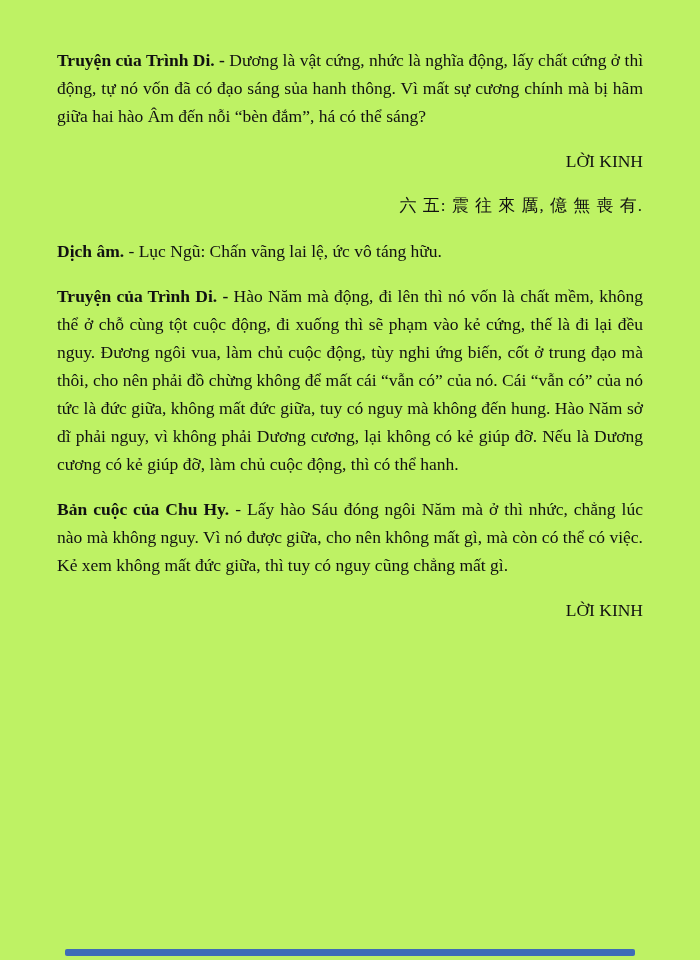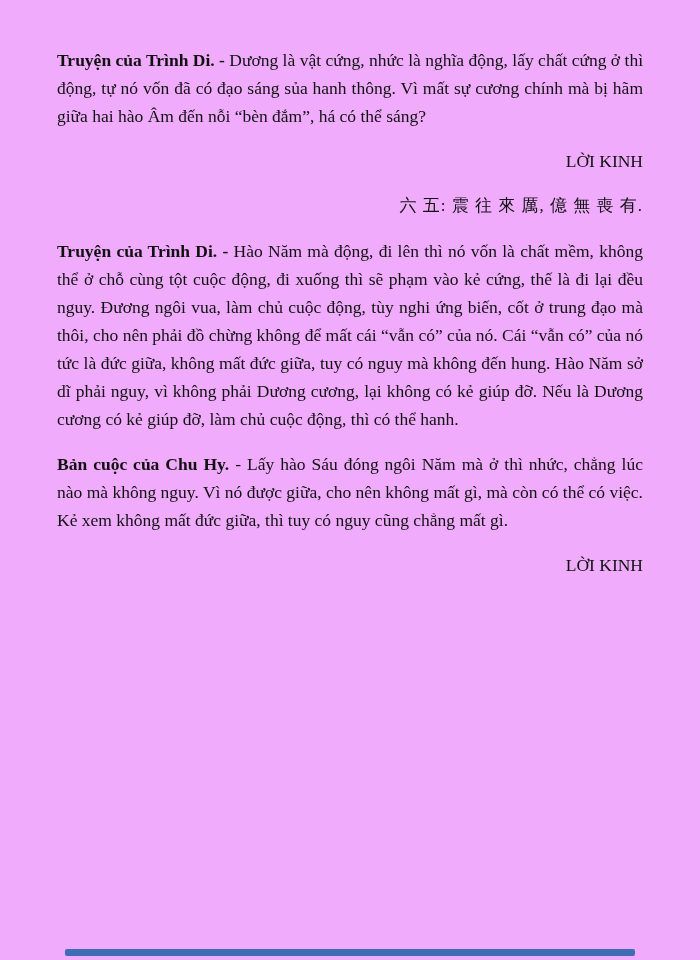--- a/index.html
+++ b/index.html
@@ -5,21 +5,21 @@
   html, body {
     margin: 0;
     padding: 0;
     background: #ffffff;
   }
   .page {
     position: relative;
     width: 700px;
     height: 960px;
     box-sizing: border-box;
-    background: #f0abfc;
+    background: #bef264;
     color: #111111;
     font-family: "Liberation Serif", "DejaVu Serif", serif;
     font-size: 17.5px;
     line-height: 28px;
     padding: 46px 57px 0 57px;
     overflow: hidden;
   }
   .page p {
     margin: 0 0 17px 0;
     text-align: justify;
@@ -47,20 +47,21 @@
 <body>
 
 <div class="page">
 
   <p><b class="lead">Truyện của Trình Di. -</b><span> Dương là vật cứng, nhức là nghĩa động, lấy chất cứng ở thì động, tự nó vốn đã có đạo sáng sủa hanh thông. Vì mất sự cương chính mà bị hãm giữa hai hào Âm đến nỗi “bèn đắm”, há có thể sáng?</span></p>
 
   <p class="heading">LỜI KINH</p>
 
   <p class="chinese">六 五: 震 往 來 厲, 億 無 喪 有.</p>
 
+  <p><b class="lead">Dịch âm.</b><span> - Lục Ngũ: Chấn vãng lai lệ, ức vô táng hữu.</span></p>
 
 
 
   <p><b class="lead">Truyện của Trình Di. -</b><span> Hào Năm mà động, đi lên thì nó vốn là chất mềm, không thể ở chỗ cùng tột cuộc động, đi xuống thì sẽ phạm vào kẻ cứng, thế là đi lại đều nguy. Đương ngôi vua, làm chủ cuộc động, tùy nghi ứng biến, cốt ở trung đạo mà thôi, cho nên phải đồ chừng không để mất cái “vẫn có” của nó. Cái “vẫn có” của nó tức là đức giữa, không mất đức giữa, tuy có nguy mà không đến hung. Hào Năm sở dĩ phải nguy, vì không phải Dương cương, lại không có kẻ giúp đỡ. Nếu là Dương cương có kẻ giúp đỡ, làm chủ cuộc động, thì có thể hanh.</span></p>
 
   <p><b class="lead">Bản cuộc của Chu Hy.</b><span> - Lấy hào Sáu đóng ngôi Năm mà ở thì nhức, chẳng lúc nào mà không nguy. Vì nó được giữa, cho nên không mất gì, mà còn có thể có việc. Kẻ xem không mất đức giữa, thì tuy có nguy cũng chẳng mất gì.</span></p>
 
   <p class="heading">LỜI KINH</p>
 
 

